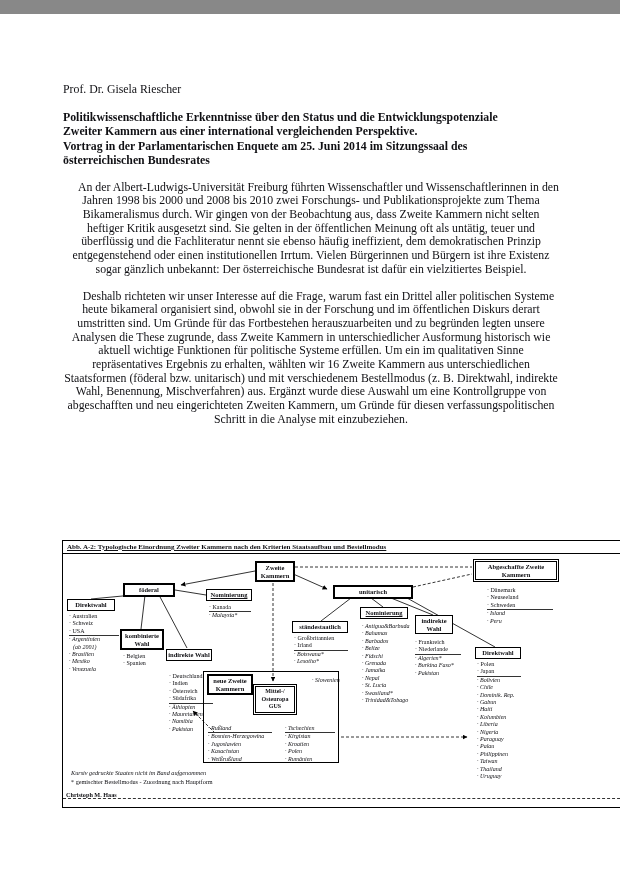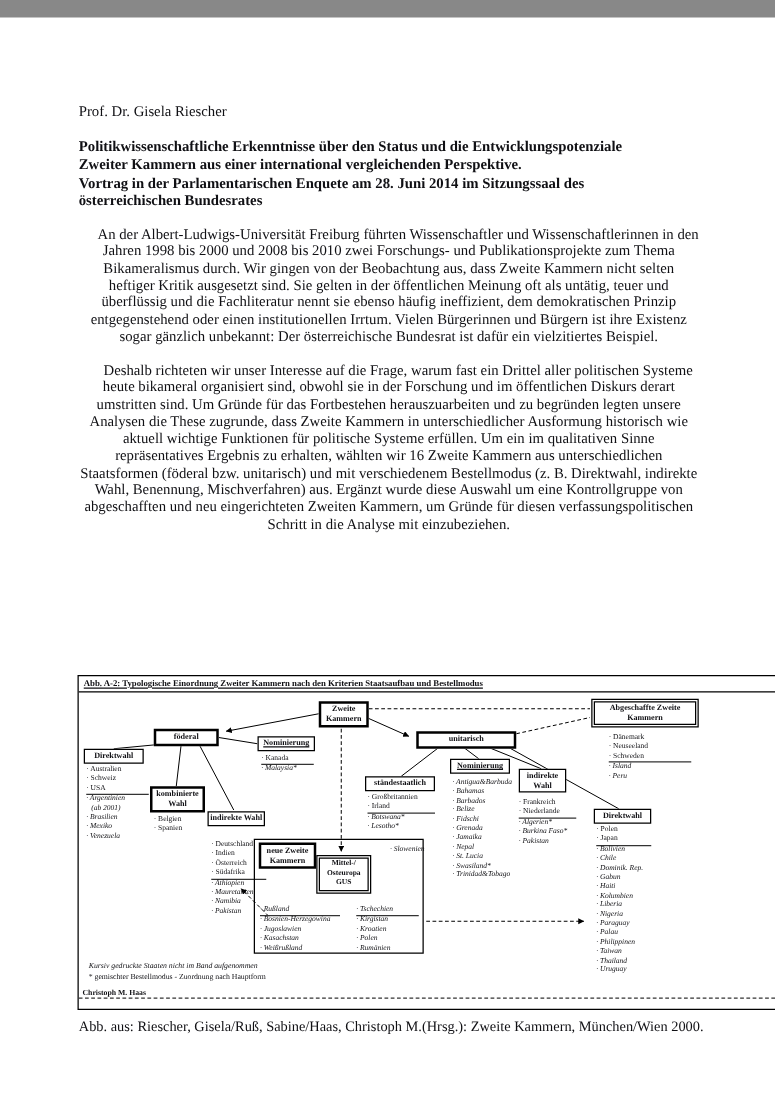--- a/index.html
+++ b/index.html
@@ -42,21 +42,21 @@
 </style>
 </head>
 <body>
 
 <div class="page">
 
   <div class="textcol">
     <div class="author">Prof. Dr. Gisela Riescher</div>
     <div class="doc-title">Politikwissenschaftliche Erkenntnisse über den Status und die Entwicklungspotenziale
 Zweiter Kammern aus einer international vergleichenden Perspektive.
-Vortrag in der Parlamentarischen Enquete am 28. Juni 2014 im Sitzungssaal des
+Vortrag in der Parlamentarischen Enquete am 25. Juni 2014 im Sitzungssaal des
 österreichischen Bundesrates</div>
     <div class="para">An der Albert-Ludwigs-Universität Freiburg führten Wissenschaftler und Wissenschaftlerinnen in den Jahren 1998 bis 2000 und 2008 bis 2010 zwei Forschungs- und Publikationsprojekte zum Thema Bikameralismus durch. Wir gingen von der Beobachtung aus, dass Zweite Kammern nicht selten heftiger Kritik ausgesetzt sind. Sie gelten in der öffentlichen Meinung oft als untätig, teuer und überflüssig und die Fachliteratur nennt sie ebenso häufig ineffizient, dem demokratischen Prinzip entgegenstehend oder einen institutionellen Irrtum. Vielen Bürgerinnen und Bürgern ist ihre Existenz sogar gänzlich unbekannt: Der österreichische Bundesrat ist dafür ein vielzitiertes Beispiel.</div>
     <div class="para">Deshalb richteten wir unser Interesse auf die Frage, warum fast ein Drittel aller politischen Systeme heute bikameral organisiert sind, obwohl sie in der Forschung und im öffentlichen Diskurs derart umstritten sind. Um Gründe für das Fortbestehen herauszuarbeiten und zu begründen legten unsere Analysen die These zugrunde, dass Zweite Kammern in unterschiedlicher Ausformung historisch wie aktuell wichtige Funktionen für politische Systeme erfüllen. Um ein im qualitativen Sinne repräsentatives Ergebnis zu erhalten, wählten wir 16 Zweite Kammern aus unterschiedlichen Staatsformen (föderal bzw. unitarisch) und mit verschiedenem Bestellmodus (z. B. Direktwahl, indirekte Wahl, Benennung, Mischverfahren) aus. Ergänzt wurde diese Auswahl um eine Kontrollgruppe von abgeschafften und neu eingerichteten Zweiten Kammern, um Gründe für diesen verfassungspolitischen Schritt in die Analyse mit einzubeziehen.</div>
   </div>
 
   <div class="dg">
     <div class="dg-title">Abb. A-2: Typologische Einordnung Zweiter Kammern nach den Kriterien Staatsaufbau und Bestellmodus</div>
 
     <svg class="wires" width="497" height="268">
       <defs>
@@ -201,14 +201,13 @@
         <div class="li i">· Kroatien</div>
         <div class="li i">· Polen</div>
         <div class="li i">· Rumänien</div>
       </div>
 
     <div class="fnote it" style="left:8px;top:228px;">Kursiv gedruckte Staaten nicht im Band aufgenommen</div>
     <div class="fnote" style="left:8px;top:237px;">* gemischter Bestellmodus - Zuordnung nach Hauptform</div>
     <div class="credit">Christoph M. Haas</div>
   </div>
 
-  <div class="caption">Abb. aus: Riescher, Gisela/Ruß, Sabine/Haas, Christoph M.(Hrsg.): Zweite Kammern, München/Wien 2000.</div>
 </div>
 
 </body></html>

